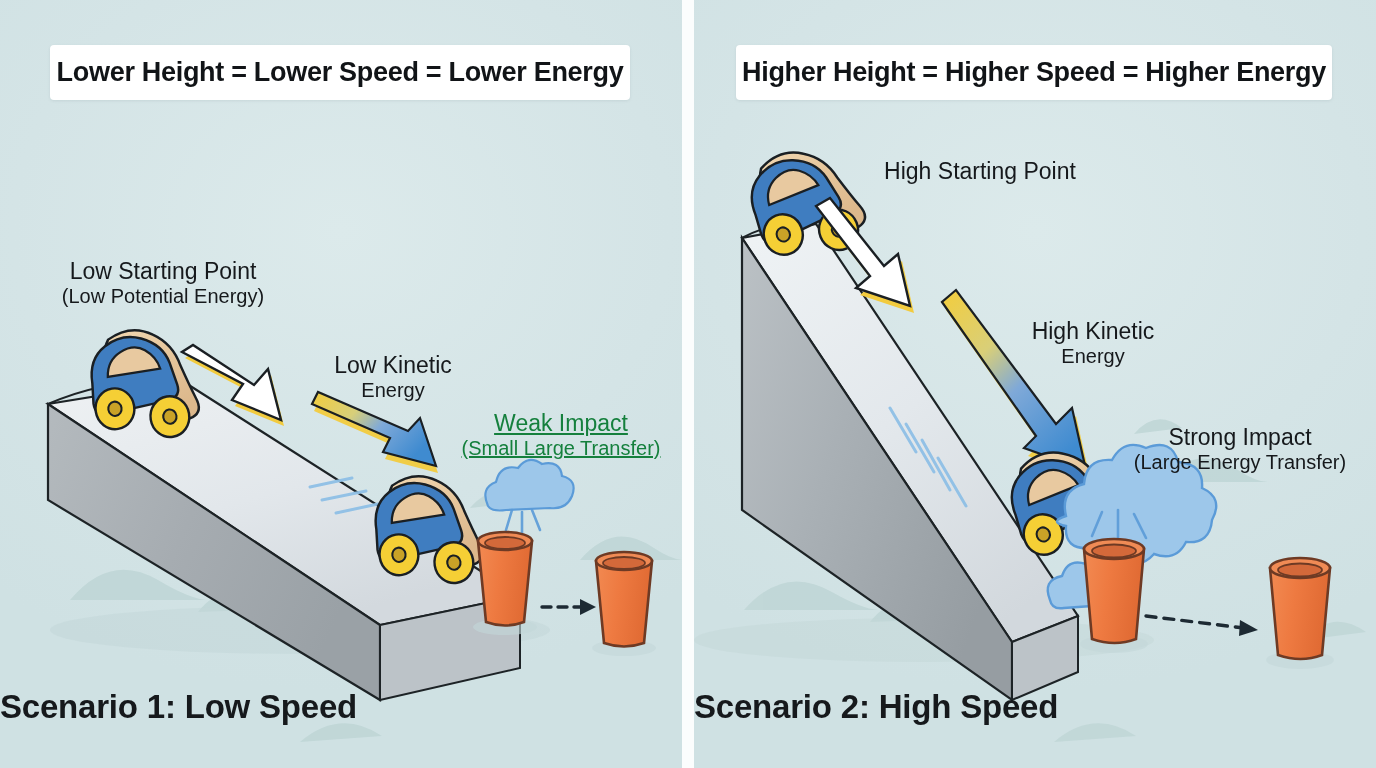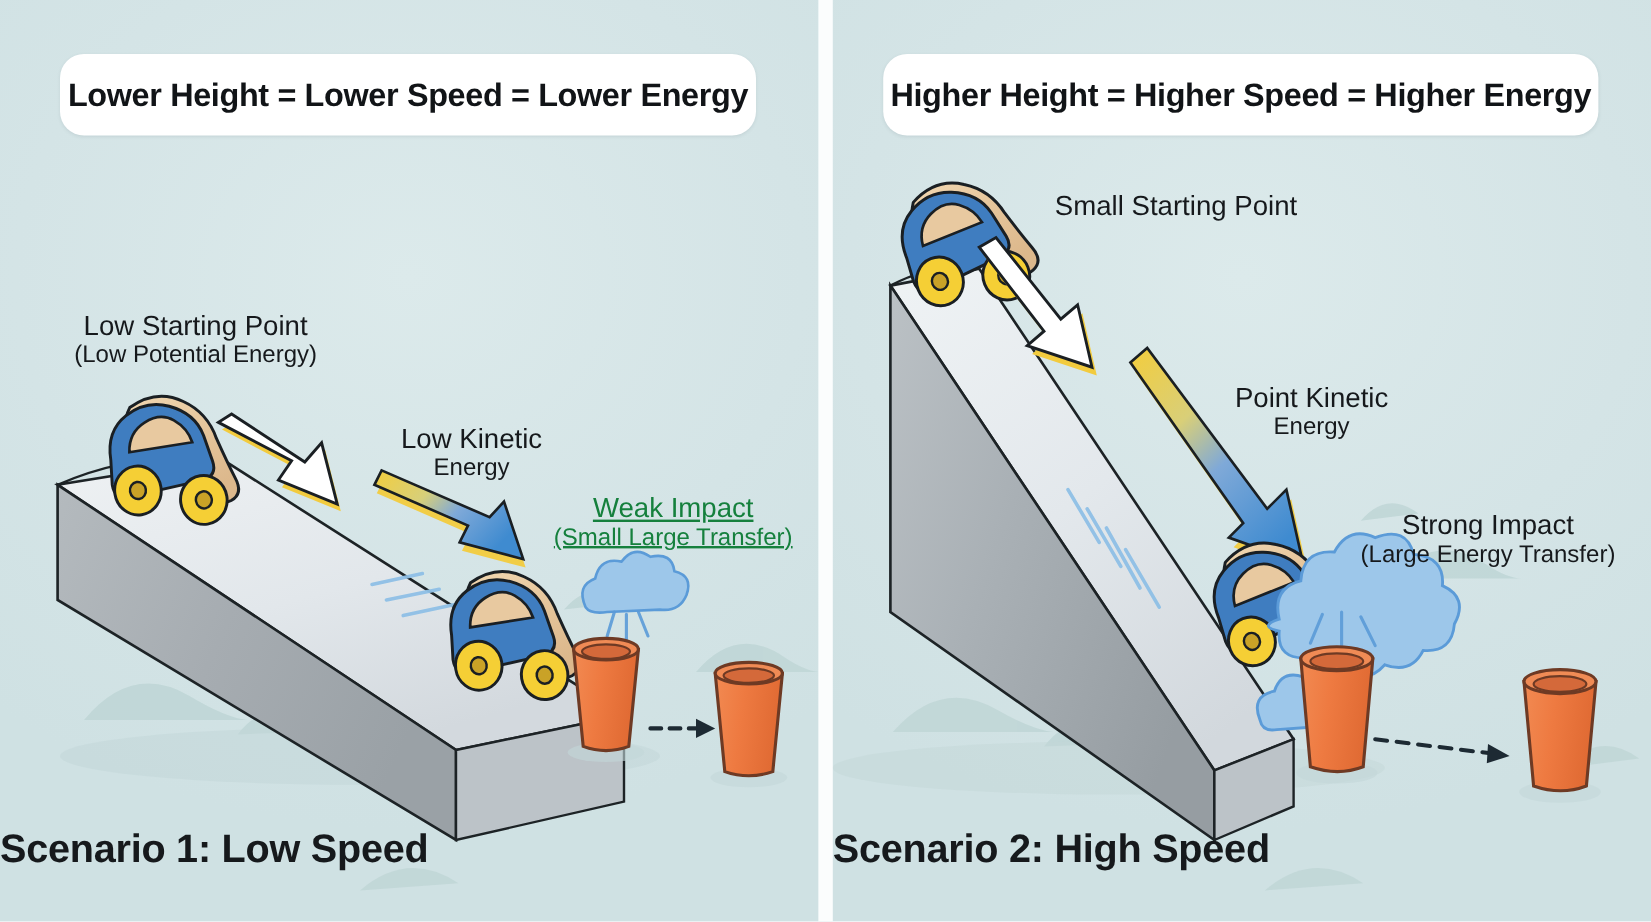--- a/index.html
+++ b/index.html
@@ -41,26 +41,26 @@
     width: 12px;
     height: 768px;
     background: #fbfdfd;
   }
 
   
   .header-pill {
     position: absolute;
     top: 45px;
     background: #ffffff;
-    border-radius: 20px;
+    border-radius: 4px;
     box-shadow: 0 1px 3px rgba(60,80,85,0.10);
     display: flex;
     align-items: center;
     justify-content: center;
-    height: 68px;
+    height: 55px;
     box-sizing: border-box;
     padding: 0 10px;
   }
   #panel-left  .header-pill { left: 50px; right: 52px; }
   #panel-right .header-pill { left: 42px; right: 44px; }
   .header-pill .htext {
     font-weight: bold;
     font-size: 27px;
     letter-spacing: -0.3px;
     color: #111417;
@@ -411,25 +411,25 @@
         <ellipse cx="606" cy="568" rx="30" ry="10" fill="#f08b55" stroke="#6e3a24" stroke-width="2.6"></ellipse>
         <ellipse cx="606" cy="570" rx="22" ry="6.5" fill="#d4693a" stroke="#6e3a24" stroke-width="1.8"></ellipse>
       </g>
     </svg>
 
     <div class="header-pill">
       <span class="htext">Higher Height = Higher Speed = Higher Energy</span>
     </div>
 
     <div class="anno center" style="left: 160px; top: 158px; width: 252px; color: rgb(22, 25, 28);">
-      <span class="l1">Small Starting Point</span>
+      <span class="l1">High Starting Point</span>
     </div>
 
     <div class="anno center" style="left: 314px; top: 318px; width: 170px; color: rgb(22, 25, 28);">
-      <span class="l1">Point Kinetic</span>
+      <span class="l1">High Kinetic</span>
       <span class="l2">Energy</span>
     </div>
 
     <div class="anno center" style="left: 424px; top: 424px; width: 244px; color: rgb(22, 25, 28);">
       <span class="l1">Strong Impact</span>
       <span class="l2">(Large Energy Transfer)</span>
     </div>
 
     <div class="caption" style="color: rgb(22, 25, 28);">Scenario 2: High Speed</div>
   </div>

